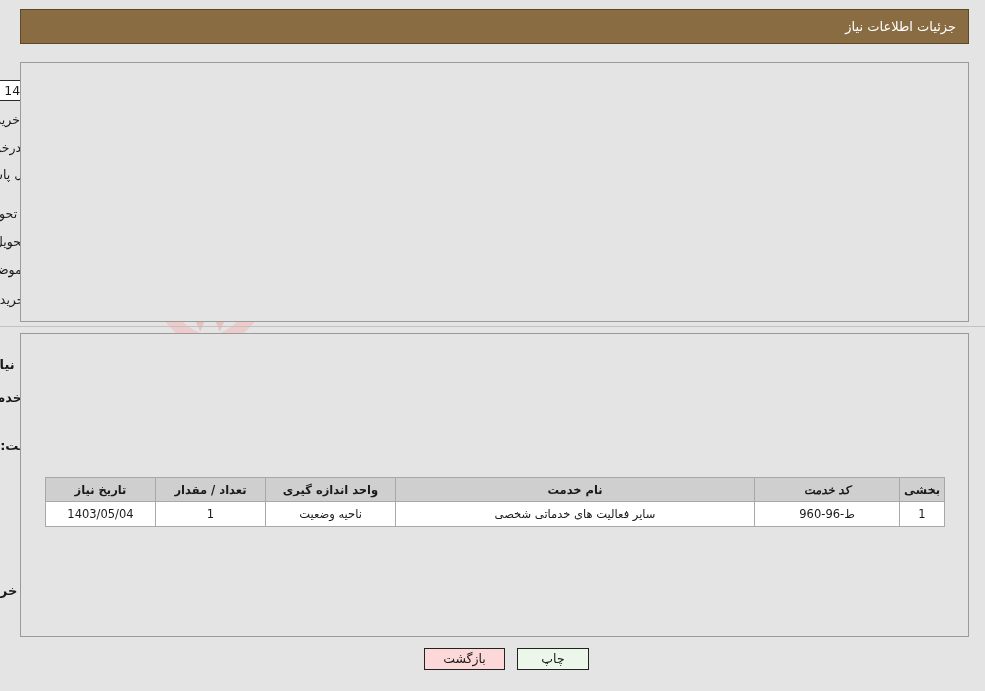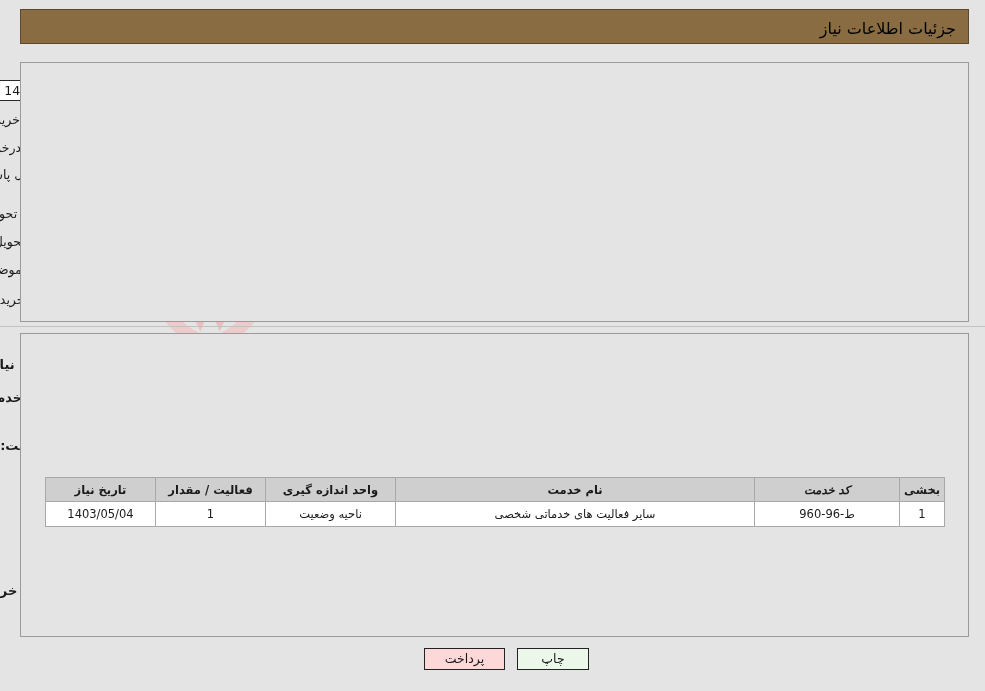--- a/index.html
+++ b/index.html
@@ -49,22 +49,22 @@
     left: 20px; top: 9px;
     width: 949px; height: 35px;
     background: #8a6c43;
     border: 1px solid #5d482c;
     color: #ffffff;
     z-index: 3;
   }
   .titlebar .t {
     position: absolute;
     right: 12px; top: 9px;
-    font-size: 16px;
-    color: #000000;
+    font-size: 13px;
+    color: #ffffff;
   }
 
   
   .panel {
     position: absolute;
     background: #e4e4e4;
     border: 1px solid #9a9a9a;
     z-index: 2;
   }
   #panel-top    { left: 20px; top: 62px;  width: 949px; height: 260px; }
@@ -295,21 +295,21 @@
   <div class="lbl b" style="right:905px; top:438px; font-size:13px;">گروه خدمت:</div>
   <div class="fld rgt" style="right:145px; top:434px; width:675px; height:22px;">سایر فعالیت‌های خدماتی</div>
 
   <table class="tbl">
     <thead>
       <tr>
         <th style="width:38px;">بخشی</th>
         <th style="width:145px;font-style:italic;">کد خدمت</th>
         <th>نام خدمت</th>
         <th style="width:130px;">واحد اندازه گیری</th>
-        <th style="width:110px;">فعالیت / مقدار</th>
+        <th style="width:110px;">تعداد / مقدار</th>
         <th style="width:110px;">تاریخ نیاز</th>
       </tr>
     </thead>
     <tbody>
       <tr>
         <td>1</td>
         <td>ط-96-960</td>
         <td>سایر فعالیت های خدماتی شخصی</td>
         <td>ناحیه وضعیت</td>
         <td>1</td>
@@ -319,15 +319,15 @@
   </table>
 
   <div class="lbl b" style="right:905px; top:583px; font-size:13px;">توضیحات خریدار:</div>
   <div class="ta" style="right:145px; top:551px; width:698px; height:72px;"></div>
   <div class="grip" style="right:829px; top:611px;">
     <i style="width:11px; left:0px; top:10px; transform:rotate(-45deg);"></i>
     <i style="width:7px;  left:3px; top:10px; transform:rotate(-45deg);"></i>
   </div>
 
   <div class="btn" id="btn-print">چاپ</div>
-  <div class="btn" id="btn-back">پرداخت</div>
+  <div class="btn" id="btn-back">بازگشت</div>
 
 </div>
 
 </body></html>

